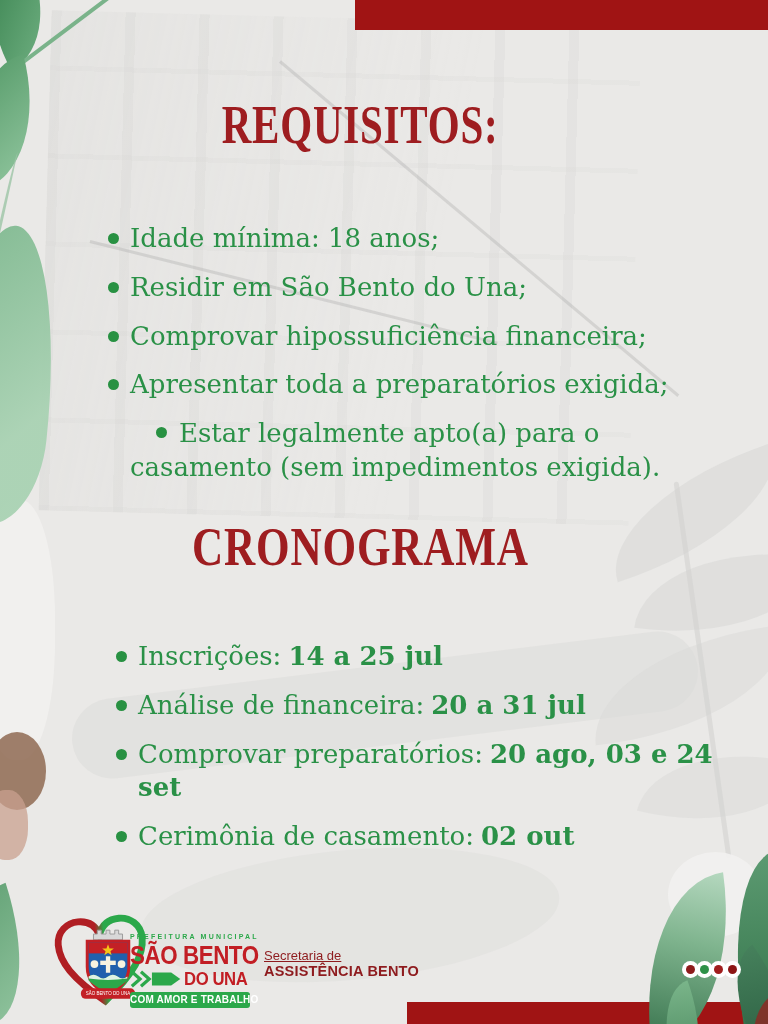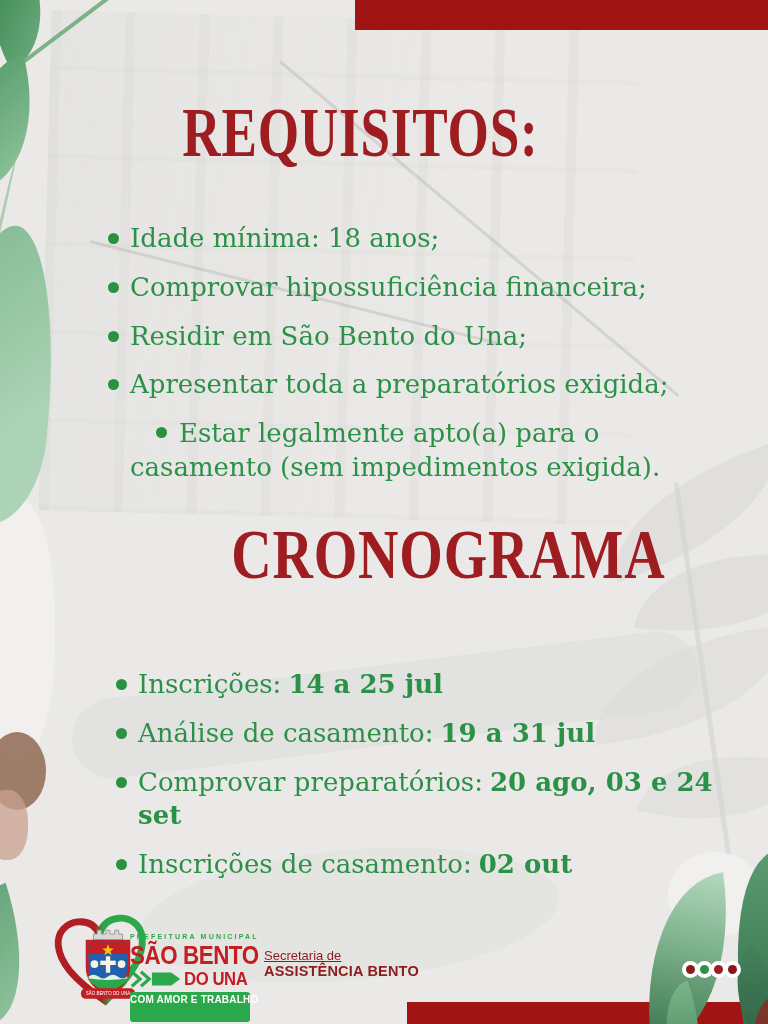--- a/index.html
+++ b/index.html
@@ -58,31 +58,31 @@
   .br3{left:660px;top:985px;width:45px;height:95px;transform:rotate(-20deg);
        background:linear-gradient(15deg,#417f55,#7ab58a);}
   .br4{left:735px;top:950px;width:60px;height:130px;transform:rotate(-35deg);
        background:linear-gradient(25deg,#24553a,#46815c);}
   .br5{left:745px;top:1000px;width:50px;height:60px;transform:rotate(-30deg);
        background:#8c2a25;opacity:.85;}
 
   
   .title{position:absolute;left:0;width:720px;margin:0;text-align:center;z-index:4;
          color:#9e1d20;font-family:"Liberation Serif",serif;font-weight:700;
-         font-size:70px;line-height:1;letter-spacing:1px;}
+         font-size:54px;line-height:1;letter-spacing:1px;}
   .title>span{display:inline-block;transform:scaleX(.76);transform-origin:center;}
   #req-title{top:98px;}
-  #cron-title{top:520px;text-align:right;}
+  #cron-title{top:520px;}
   #cron-title>span{transform:scaleX(.8);}
 
   
   ul.greenlist{list-style:none;margin:0;padding:0;position:absolute;z-index:4;
         color:#2a9147;font-size:26px;line-height:1.3;}
   .req-list{left:82px;top:222px;width:606px;}
-  .cron-list{left:90px;top:668px;width:668px;}
+  .cron-list{left:90px;top:640px;width:668px;}
   ul.greenlist li{position:relative;margin:0 0 15px 0;padding-left:48px;}
   .cron-list li{padding-left:42px;}
   ul.greenlist .dot{position:absolute;left:26px;top:11px;width:11px;height:11px;
         border-radius:50%;background:#289142;}
   .cron-list .dot{left:22px;}
   li.outdent{padding-left:0;}
   li.outdent .dot-inline{display:inline-block;width:11px;height:11px;border-radius:50%;
         background:#289142;margin:0 12px 2px 26px;vertical-align:2px;}
   .cron-list b{font-weight:700;margin-left:7px;}
 
@@ -91,21 +91,21 @@
   .heart-wrap{position:absolute;left:36px;top:8px;width:100px;height:98px;transform:rotate(-5deg);}
   .crest-wrap{position:absolute;left:62px;top:20px;width:60px;height:80px;}
   .brand{position:absolute;left:114px;top:28px;width:126px;font-family:"Liberation Sans",sans-serif;}
   .pref{font-size:7px;font-weight:600;color:#2ba84a;letter-spacing:2.2px;white-space:nowrap;}
   .city1{font-size:26px;font-weight:800;color:#c21e24;line-height:1;margin-top:2px;
          transform:scaleX(.86);transform-origin:left center;white-space:nowrap;letter-spacing:-.5px;}
   .brand-row{display:flex;align-items:center;height:20px;margin-top:1px;}
   .city2{font-size:19px;font-weight:800;color:#c21e24;transform:scaleX(.88);
          transform-origin:left center;white-space:nowrap;margin-left:1px;letter-spacing:-.5px;}
   .pill{margin-top:3px;width:120px;background:#2ba84a;color:#fff;font-size:10px;font-weight:700;
-        text-align:right;padding:2px 0 17px;border-radius:3px;letter-spacing:.2px;white-space:nowrap;}
+        text-align:right;padding:2px 0 3px;border-radius:3px;letter-spacing:.2px;white-space:nowrap;}
   .secretaria{position:absolute;left:248px;top:43px;font-family:"Liberation Sans",sans-serif;color:#8e1b1e;}
   .sec1{font-size:13px;font-weight:400;text-decoration:underline;}
   .sec2{font-size:14.5px;font-weight:700;letter-spacing:.2px;}
   .dots{position:absolute;left:666px;top:56px;display:flex;z-index:6;}
   .ring{width:17px;height:17px;border-radius:50%;background:#fff;display:flex;
         align-items:center;justify-content:center;}
   .ring + .ring{margin-left:-3px;}
   .ring i{display:block;width:9px;height:9px;border-radius:50%;}
 </style>
 </head>
@@ -140,33 +140,33 @@
   <div class="leaf br1"></div>
   <div class="leaf br2"></div>
   <div class="leaf br3"></div>
   <div class="leaf br4"></div>
   <div class="leaf br5"></div>
 
   <h1 class="title" id="req-title"><span>REQUISITOS:</span></h1>
 
   <ul class="greenlist req-list">
     <li><span class="dot"></span><span>Idade mínima: 18 anos;</span></li>
+    <li><span class="dot"></span><span>Residir em São Bento do Una;</span></li>
     <li><span class="dot"></span><span>Comprovar hipossuficiência financeira;</span></li>
-    <li><span class="dot"></span><span>Residir em São Bento do Una;</span></li>
     <li><span class="dot"></span><span>Apresentar toda a preparatórios exigida;</span></li>
     <li class="outdent"><span class="dot-inline"></span><span>Estar legalmente apto(a) para o casamento (sem impedimentos exigida).</span></li>
   </ul>
 
   <h1 class="title" id="cron-title"><span>CRONOGRAMA</span></h1>
 
   <ul class="greenlist cron-list">
     <li><span class="dot"></span><span>Inscrições:</span><b>14 a 25 jul</b></li>
-    <li><span class="dot"></span><span>Análise de casamento:</span><b>19 a 31 jul</b></li>
+    <li><span class="dot"></span><span>Análise de financeira:</span><b>20 a 31 jul</b></li>
     <li><span class="dot"></span><span>Comprovar preparatórios:</span><b>20 ago, 03 e 24 set</b></li>
-    <li><span class="dot"></span><span>Inscrições de casamento:</span><b>02 out</b></li>
+    <li><span class="dot"></span><span>Cerimônia de casamento:</span><b>02 out</b></li>
   </ul>
 
   <div class="footer">
 
     <div class="heart-wrap">
       <svg width="100" height="98" viewBox="0 0 100 100">
         <defs>
           <linearGradient id="hg" x1="0" y1="0" x2="1" y2="0">
             <stop offset="0" stop-color="#b01e23"></stop>
               <stop offset=".45" stop-color="#b01e23"></stop>

